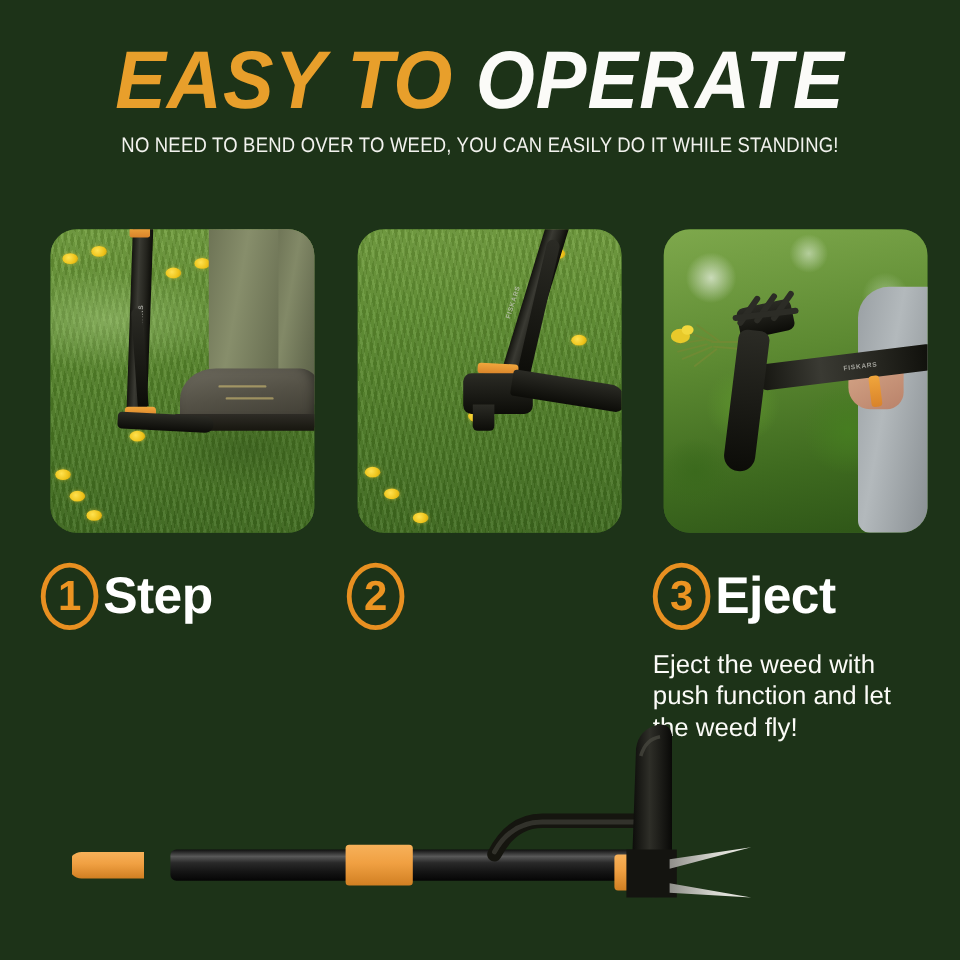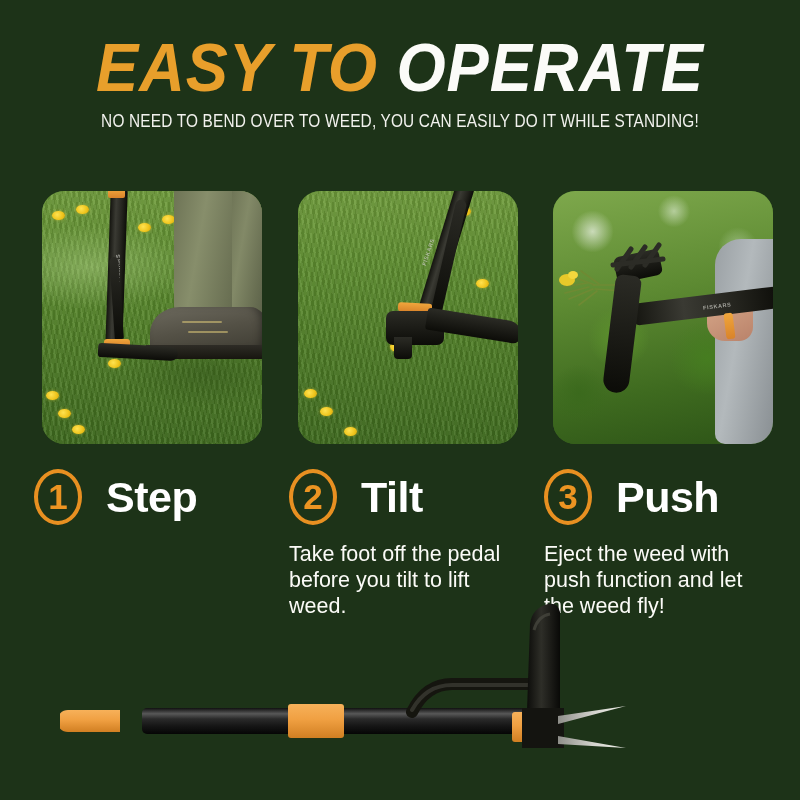--- a/index.html
+++ b/index.html
@@ -198,21 +198,21 @@
     color: #ec9422;
     font-size: 35px;
     font-weight: bold;
     display: flex;
     align-items: center;
     justify-content: center;
     flex: none;
     box-sizing: border-box;
   }
   .step-title {
-    margin-left: 24px;
+    margin-left: 4px;
     font-size: 43px;
     font-weight: bold;
     color: #ffffff;
     letter-spacing: -0.5px;
   }
   .step-body {
     margin-top: 14px;
     font-size: 21.5px;
     line-height: 1.2;
     color: #fbfbf7;
@@ -329,29 +329,27 @@
   <div class="step-col c1">
     <div class="step-head">
       <div class="badge">1</div>
       <div class="step-title">Step</div>
     </div>
   </div>
 
   <div class="step-col c2">
     <div class="step-head">
       <div class="badge">2</div>
-      <div class="step-title">Tilt</div>
     </div>
-    <div class="step-body">Take foot off the pedal before you tilt to lift weed.</div>
   </div>
 
   <div class="step-col c3">
     <div class="step-head">
       <div class="badge">3</div>
-      <div class="step-title">Push</div>
+      <div class="step-title">Eject</div>
     </div>
     <div class="step-body">Eject the weed with push function and let the weed fly!</div>
   </div>
 </div>
 
 <svg class="product" viewBox="0 0 690 190">
   <defs>
     <linearGradient id="shaftG" x1="0" y1="0" x2="0" y2="1">
       <stop offset="0%" stop-color="#101010"></stop>
       <stop offset="22%" stop-color="#585858"></stop>

